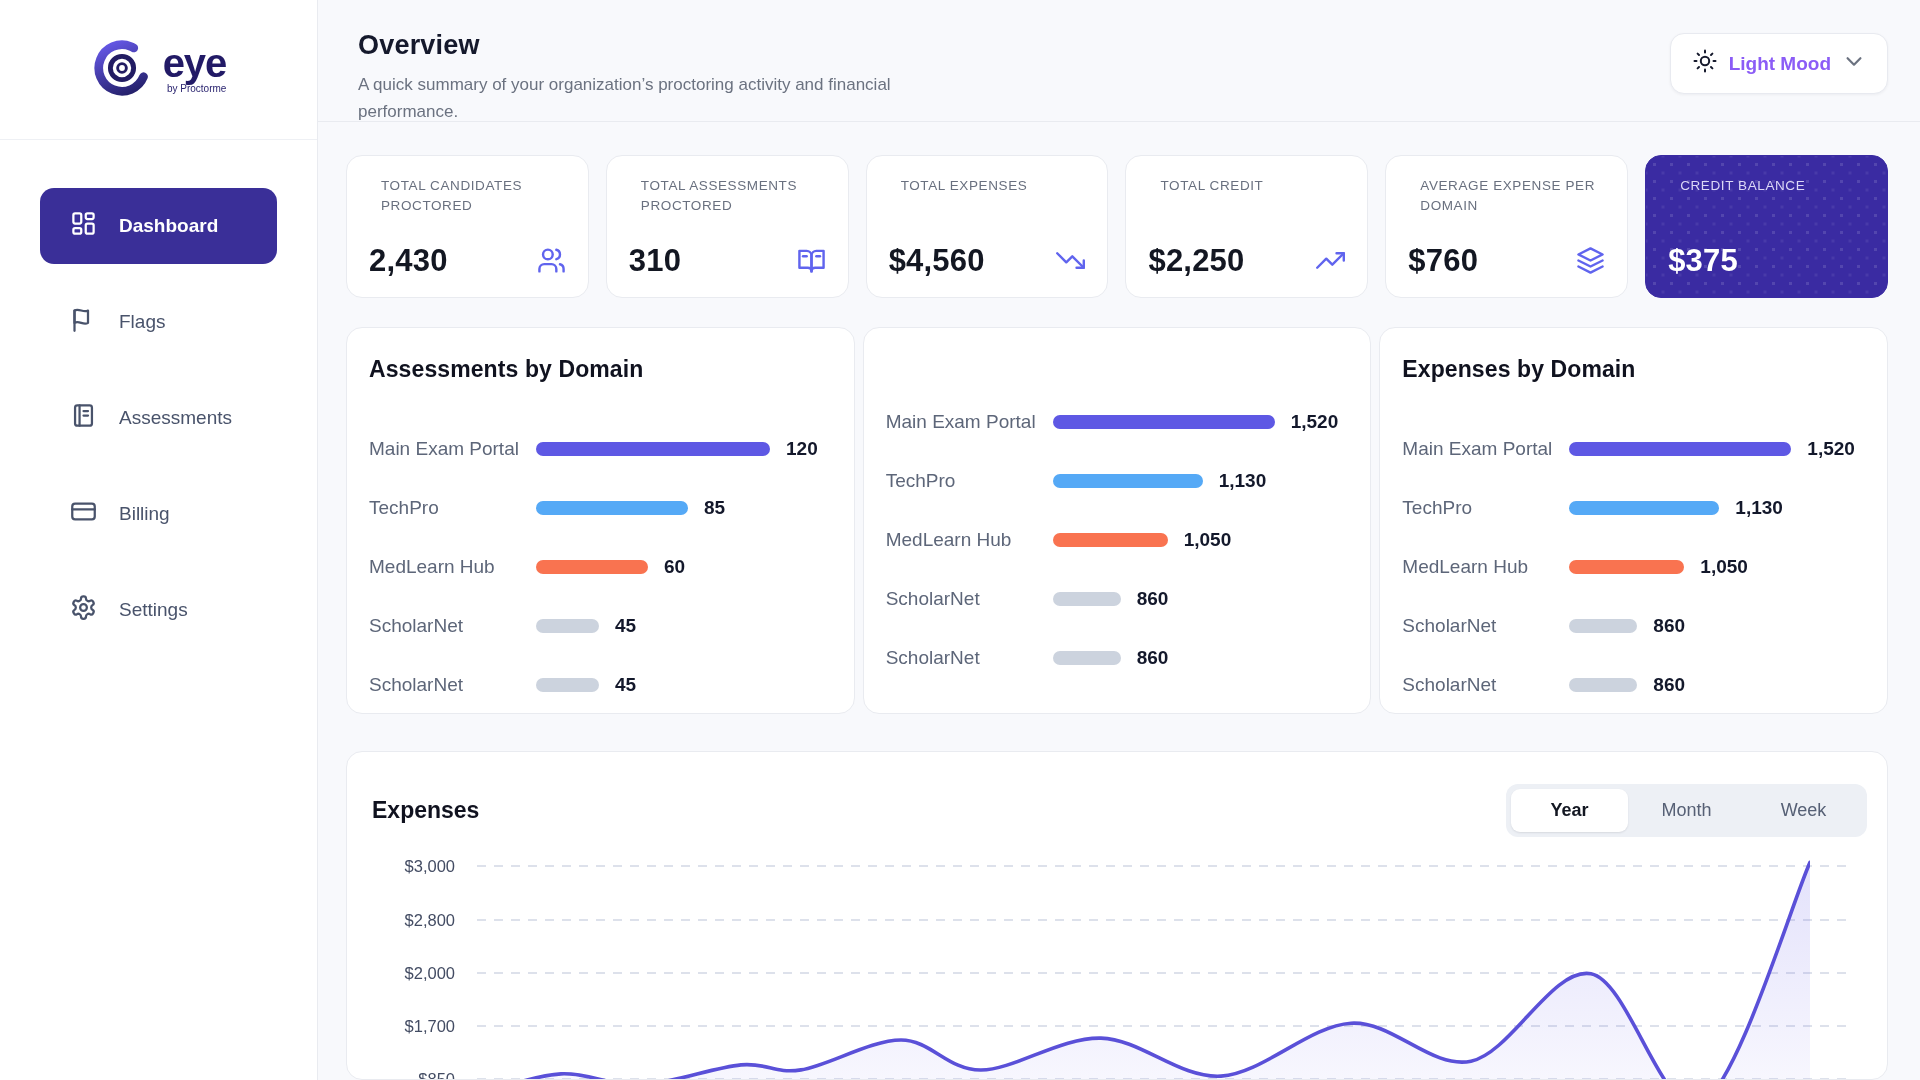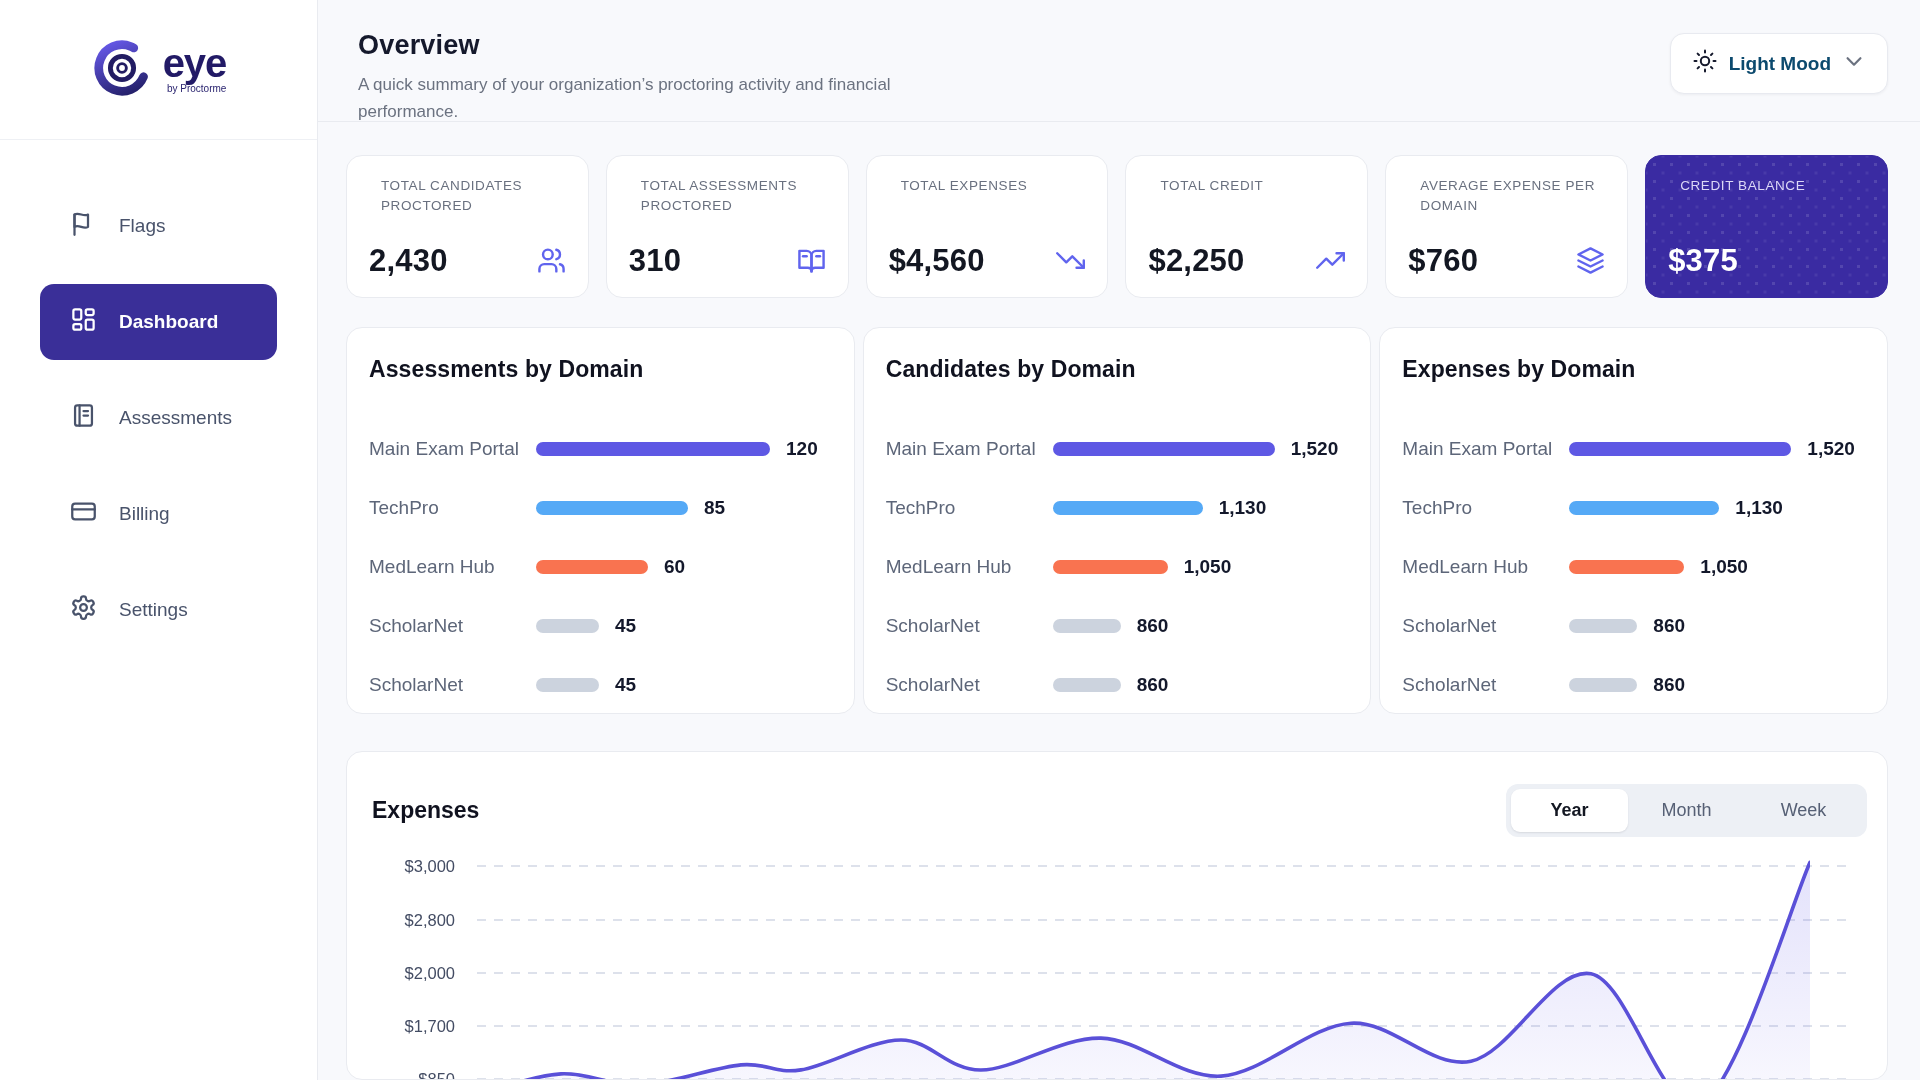--- a/index.html
+++ b/index.html
@@ -19,21 +19,21 @@
   .nav { padding:48px 40px 0 40px; display:flex; flex-direction:column; gap:10px; }
   .nav-item { height:76px; display:flex; align-items:center; gap:22px; padding:0 30px; border-radius:14px; color:#49536b; font-size:19px; cursor:pointer; }
   .nav-item svg { width:27px; height:27px; flex:none; }
   .nav-item.active { background:#3a2f98; color:#fff; font-weight:600; }
   .nav-item + .nav-item { margin-top:10px; }
   
   .main { flex:1; display:flex; flex-direction:column; }
   .page-header { height:122px; border-bottom:1px solid #e9ebf0; display:flex; align-items:flex-start; justify-content:space-between; padding:30px 32px 0 40px; }
   .page-title { font-size:27px; font-weight:700; color:#15192c; letter-spacing:0.2px; }
   .page-subtitle { font-size:17px; color:#6b7280; margin-top:10px; max-width:545px; line-height:1.6; }
-  .theme-toggle { margin-top:3px; height:61px; min-width:212px; background:#fff; border:1px solid #e8eaf0; border-radius:14px; box-shadow:0 1px 3px rgba(16,24,40,0.05); display:flex; align-items:center; justify-content:center; gap:12px; padding:0 22px; font-size:19px; font-weight:600; color:#0c4a6e; cursor:pointer; }
+  .theme-toggle { margin-top:3px; height:61px; min-width:212px; background:#fff; border:1px solid #e8eaf0; border-radius:14px; box-shadow:0 1px 3px rgba(16,24,40,0.05); display:flex; align-items:center; justify-content:center; gap:12px; padding:0 22px; font-size:19px; font-weight:600; color:#8b5cf6; cursor:pointer; }
   
   .stats-row { display:flex; gap:17px; margin:33px 32px 0 28px; }
   .stat-card { flex:1; height:143px; background:#fff; border:1px solid #e9ebf0; border-radius:16px; padding:20px 22px 18px 22px; display:flex; flex-direction:column; }
   .stat-label { font-size:13.5px; letter-spacing:0.6px; color:#69707f; line-height:1.5; text-transform:uppercase;margin-left:12px; }
   .stat-bottom { margin-top:auto; display:flex; align-items:flex-end; justify-content:space-between; }
   .stat-value { font-size:31px; font-weight:700; color:#131722; letter-spacing:0.2px; }
   .stat-icon svg { width:29px; height:29px; }
   .stat-card.highlight { background-color:#3a2ba2; border-color:#3a2ba2;
     background-image:radial-gradient(rgba(255,255,255,0.13) 1.7px, transparent 1.8px), radial-gradient(rgba(255,255,255,0.07) 1.7px, transparent 1.8px);
     background-size:17px 17px,17px 17px; background-position:0 0,8.5px 8.5px; }
@@ -80,35 +80,35 @@
         <circle cx="32" cy="32" r="12" fill="none" stroke="#221c63" stroke-width="5"></circle>
         <circle cx="32" cy="32" r="4.5" fill="none" stroke="#221c63" stroke-width="3"></circle>
       </svg>
     </span>
     <span class="wordmark-wrap">
       <span class="wordmark">eye</span>
       <span class="byline">by Proctorme</span>
     </span>
   </div>
   <nav class="nav" id="nav">
-      <div class="nav-item">
-    <span class="nav-icon"><svg width="27" height="27" viewBox="0 0 24 24" fill="none" stroke="currentColor" stroke-width="2" stroke-linecap="round" stroke-linejoin="round">
-            <path d="M4 15c4-2.5 8 2.5 12 0V4C12 6.5 8 1.5 4 4z"></path>
-            <line x1="4" y1="22" x2="4" y2="4"></line>
-          </svg></span>
-    <span class="nav-label">Flags</span>
-  </div>
       <div class="nav-item active">
     <span class="nav-icon"><svg width="27" height="27" viewBox="0 0 24 24" fill="none" stroke="currentColor" stroke-width="2" stroke-linecap="round" stroke-linejoin="round">
             <rect x="3" y="3" width="7" height="9" rx="1.5"></rect>
             <rect x="14" y="3" width="7" height="5" rx="1.5"></rect>
             <rect x="14" y="12" width="7" height="9" rx="1.5"></rect>
             <rect x="3" y="16" width="7" height="5" rx="1.5"></rect>
           </svg></span>
     <span class="nav-label">Dashboard</span>
+  </div>
+      <div class="nav-item">
+    <span class="nav-icon"><svg width="27" height="27" viewBox="0 0 24 24" fill="none" stroke="currentColor" stroke-width="2" stroke-linecap="round" stroke-linejoin="round">
+            <path d="M4 15c4-2.5 8 2.5 12 0V4C12 6.5 8 1.5 4 4z"></path>
+            <line x1="4" y1="22" x2="4" y2="4"></line>
+          </svg></span>
+    <span class="nav-label">Flags</span>
   </div>
       <div class="nav-item">
     <span class="nav-icon"><svg width="27" height="27" viewBox="0 0 24 24" fill="none" stroke="currentColor" stroke-width="2" stroke-linecap="round" stroke-linejoin="round">
             <rect x="4.5" y="3" width="15" height="18" rx="2"></rect>
             <line x1="8.5" y1="3" x2="8.5" y2="21"></line>
             <line x1="12" y1="8" x2="16" y2="8"></line>
             <line x1="12" y1="12" x2="16" y2="12"></line>
           </svg></span>
     <span class="nav-label">Assessments</span>
   </div>
@@ -249,21 +249,20 @@
     <div class="domain-value">45</div>
   </div>
           <div class="domain-row">
     <div class="domain-label">ScholarNet</div>
     <div class="domain-bar" style="width: 63px; background: rgb(204, 211, 222);"></div>
     <div class="domain-value">45</div>
   </div>
         </div>
   </div>
       <div class="domain-card">
-    <div class="domain-title">Candidates by Domain</div>
     <div class="domain-rows">
           <div class="domain-row">
     <div class="domain-label">Main Exam Portal</div>
     <div class="domain-bar" style="width: 222px; background: rgb(94, 88, 228);"></div>
     <div class="domain-value">1,520</div>
   </div>
           <div class="domain-row">
     <div class="domain-label">TechPro</div>
     <div class="domain-bar" style="width: 150px; background: rgb(85, 169, 246);"></div>
     <div class="domain-value">1,130</div>

